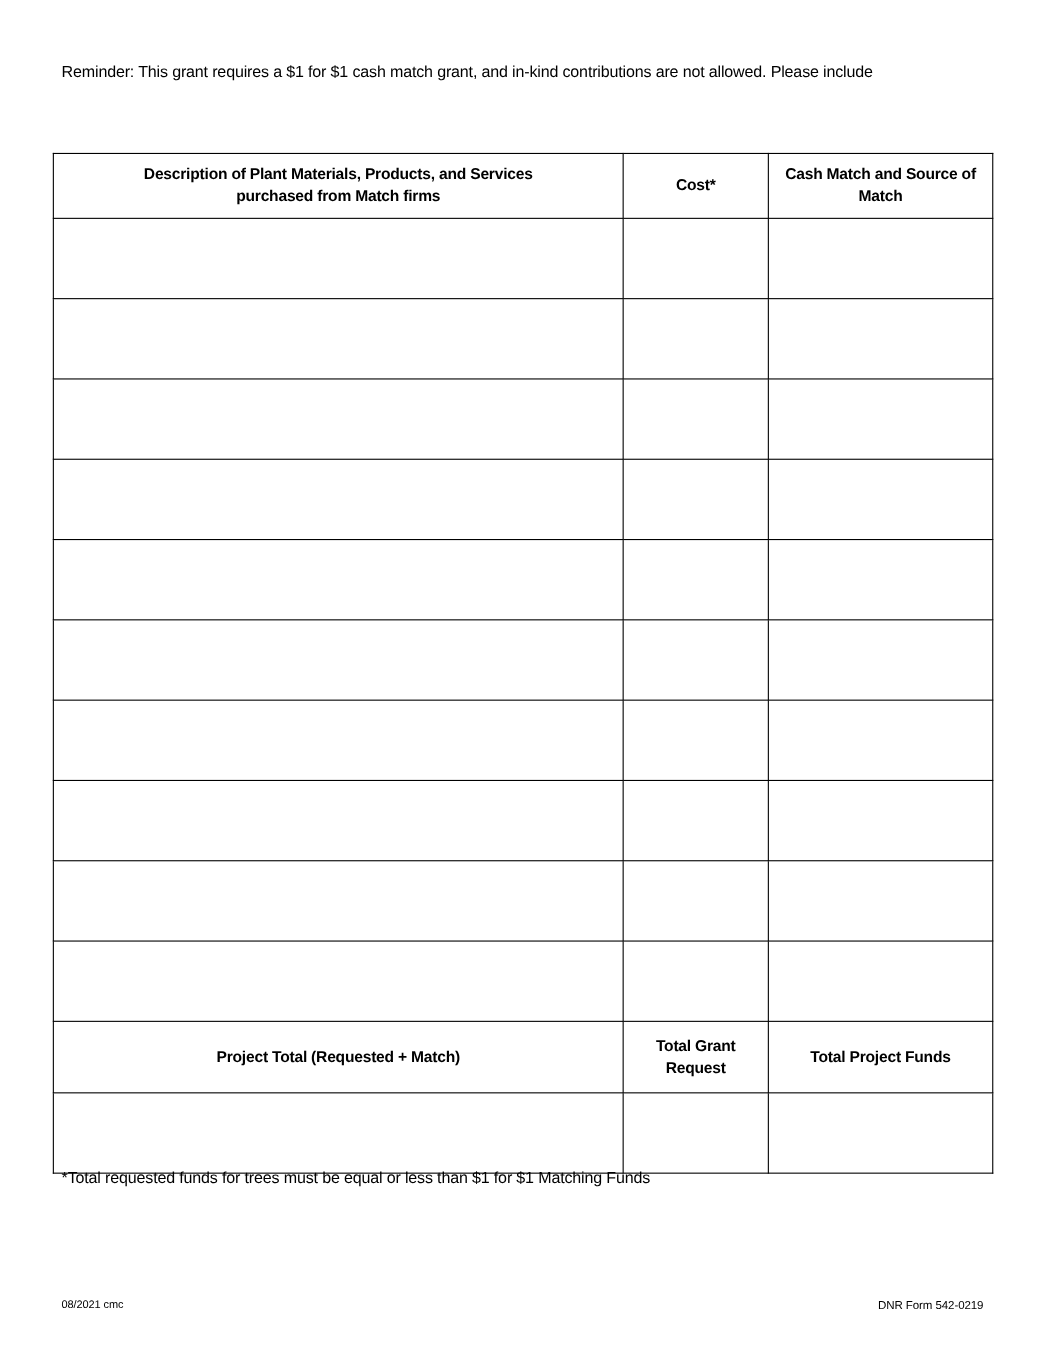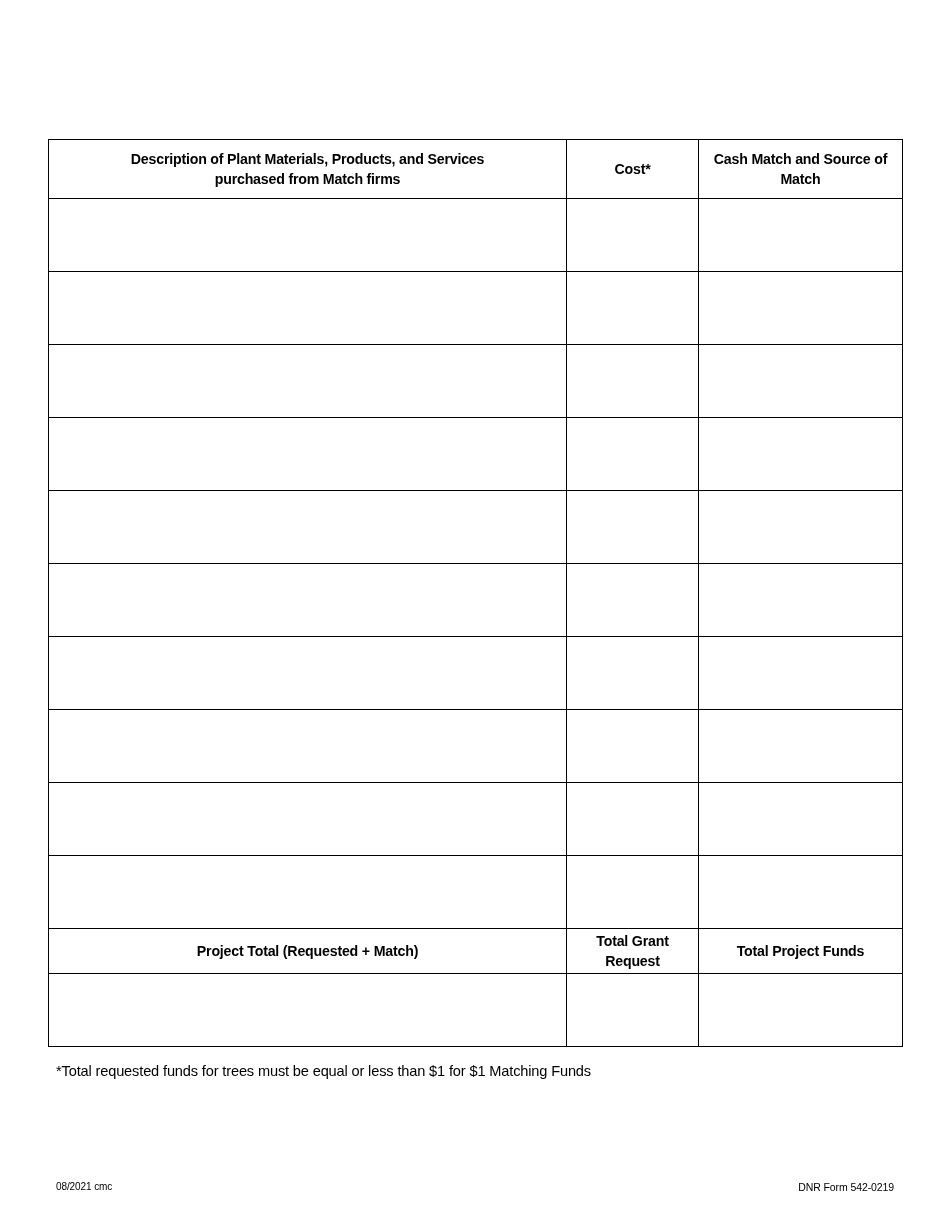--- a/index.html
+++ b/index.html
@@ -36,21 +36,21 @@
       font-weight: bold;
       font-size: 14.2px;
       line-height: 20.5px;
       letter-spacing: -0.2px;
     }
     col.c1 { width: 518px; }
     col.c2 { width: 132px; }
     col.c3 { width: 204px; }
     tr.head-row { height: 59px; padding-left: 40px; }
     tr.body-row { height: 73px; }
-    tr.total-head-row { height: 45px; }
+    tr.total-head-row { height: 65px; }
     tr.total-row { height: 73px; }
     .cell-input {
       display: block;
       width: 100%;
       height: 100%;
     }
     .footnote {
       position: absolute;
       left: 56px;
       top: 1061px;
@@ -72,20 +72,21 @@
       top: 1181px;
       font-size: 10.5px;
       letter-spacing: -0.1px;
       margin-left: 16px;
     }
   </style>
 </head>
 <body>
 
 <div class="intro">
+  <p>Reminder: This grant requires a $1 for $1 cash match grant, and in-kind contributions are not allowed. Please include</p>
 </div>
 
 <table class="budget">
   <colgroup>
     <col class="c1">
       <col class="c2">
       <col class="c3">
   </colgroup>
   <tbody>
       <tr class="head-row">

